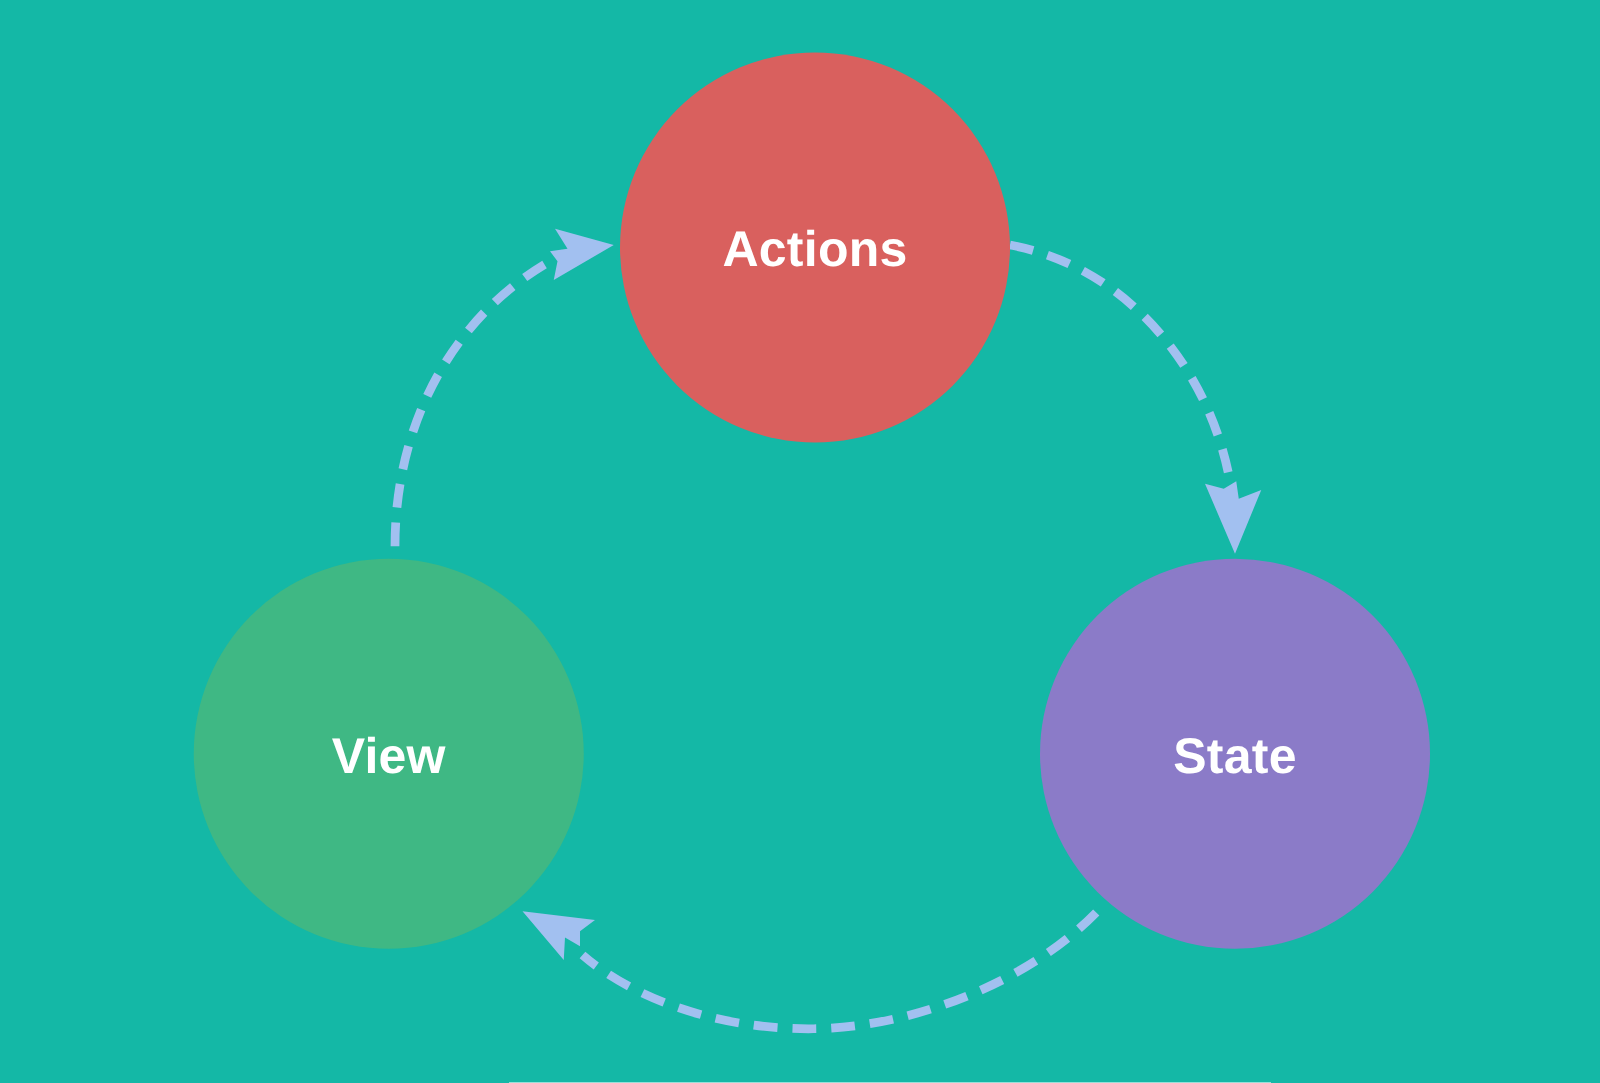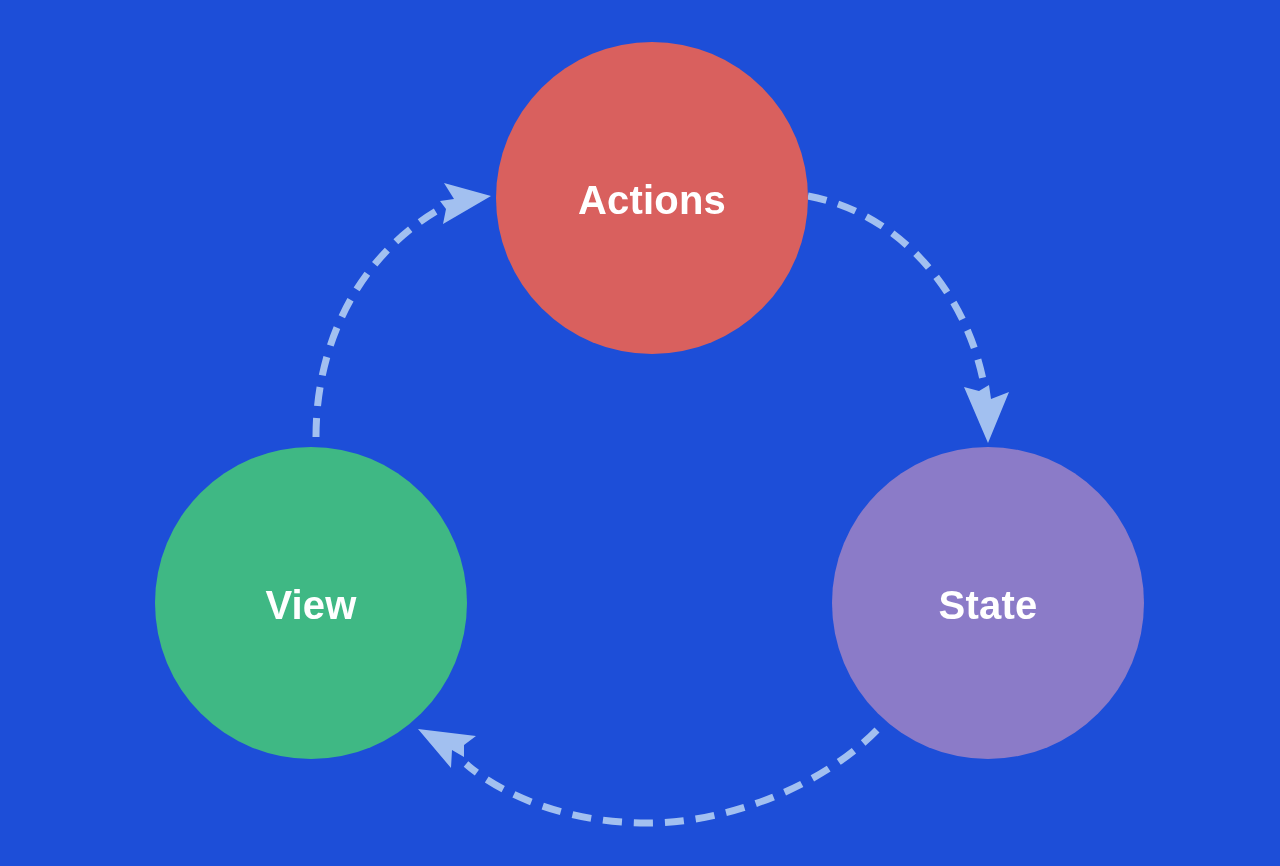--- a/index.html
+++ b/index.html
@@ -34,21 +34,21 @@
     font-size: 40px;
     fill: #ffffff;
     text-anchor: middle;
     dominant-baseline: central;
     letter-spacing: 0.2px;
   }
 </style>
 </head>
 <body>
 
-<div id="diagram-canvas" style="background: #1d4ed8; text-align: center;">
+<div id="diagram-canvas" style="background: #14b8a6; text-align: center;">
 
   <svg id="flow-svg" viewBox="0 0 1280 866" xmlns="http://www.w3.org/2000/svg">
 
     <g>
 
       <g>
         <path d="M 316 437 C 316 330 370 244 451 203" fill="none" stroke="#a2c0f0" stroke-width="7" stroke-dasharray="19 12" stroke-linecap="butt"></path>
         <path d="M 491 196 L 444 183 L 454 199 L 440 201 L 446 209 L 443 224 Z" fill="#a2c0f0"></path>
       </g>
 

